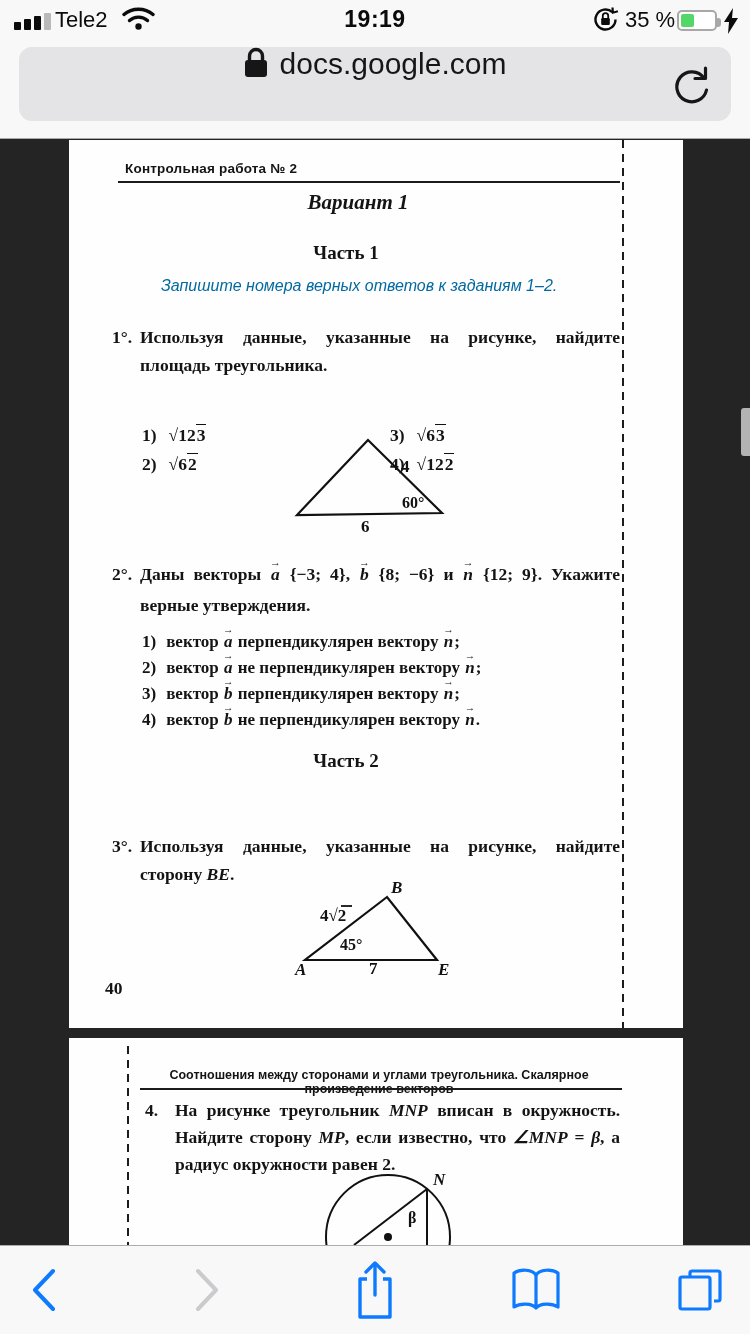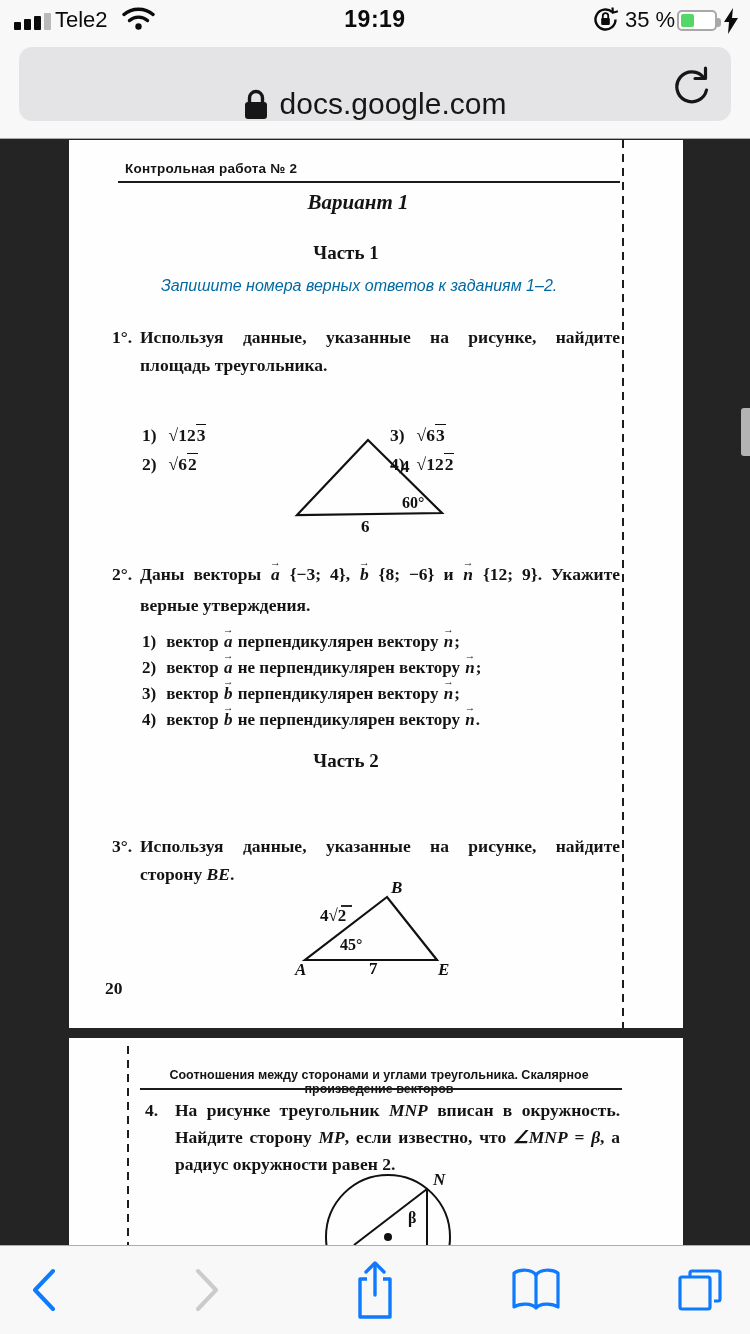--- a/index.html
+++ b/index.html
@@ -29,21 +29,21 @@
   .batt-pct { position:absolute; left:625px; top:7px; font-size:22px; color:#0b0b0b; }
   .battery { position:absolute; left:677px; top:10px; width:40px; height:21px; border:2px solid #a8a8a8; border-radius:5px; background:#fff; }
   .battery .fill { position:absolute; left:2px; top:2px; bottom:2px; width:37%; background:#53d769; border-radius:2px; }
   .battery .nub { position:absolute; right:-6px; top:6px; width:4px; height:9px; background:#a8a8a8; border-radius:0 3px 3px 0; }
   .bolt { position:absolute; left:723px; top:8px; }
 
   .url-field {
     position:absolute; left:19px; top:47px; width:712px; height:74px;
     background:#e4e4e6; border-radius:13px;
   }
-  .url-center { position:absolute; left:0; right:0; top:0; bottom:0; display:flex; align-items:flex-end; justify-content:center; gap:12px; }
+  .url-center { position:absolute; left:0; right:0; top:0; bottom:0; display:flex; align-items:flex-start; justify-content:center; gap:12px; }
   .url-text { font-size:30px; color:#161616; }
   .refresh-btn { position:absolute; right:20px; top:17px; width:40px; height:40px; }
 
   
   .content { position:absolute; top:140px; left:0; width:750px; height:1105px; }
   .page { position:absolute; left:69px; width:614px; background:#fefefe; color:#141414; }
   .page1 { top:0; height:888px; }
   .page2 { top:898px; height:207px; }
   .vdash { position:absolute; width:2px; background:repeating-linear-gradient(180deg,#1c1c1c 0 8px, transparent 8px 14px); }
   .p1dash { left:553px; top:0; bottom:0; }
@@ -199,21 +199,21 @@
         <polygon points="93,17 11,80 143,80" fill="none" stroke="#111" stroke-width="2.2"></polygon>
         <text class="it" x="97" y="13" font-size="17">B</text>
         <text class="it" x="1" y="95" font-size="17">A</text>
         <text class="it" x="144" y="95" font-size="17">E</text>
         <text x="26" y="41" font-size="17">4√2</text>
         <line x1="47" y1="26" x2="58" y2="26" stroke="#111" stroke-width="1.8"></line>
         <text x="46" y="70" font-size="16">45°</text>
         <text x="75" y="94" font-size="17">7</text>
       </svg>
 
-      <div class="abs pgnum" style="left:36px; top:838px;">20</div>
+      <div class="abs pgnum" style="left:36px; top:838px;">40</div>
     </div>
 
     <div class="page page2">
       <div class="vdash p2dash"></div>
 
       <div class="abs p2head" style="left:75px; top:30px; width:470px;">Соотношения между сторонами и углами треугольника. Скалярное произведение векторов</div>
       <div class="abs rule" style="left:71px; top:50px; width:482px;"></div>
 
       <div class="abs qnum" style="left:76px; top:62px;">4.</div>
       <div class="abs qline just" style="left:106px; top:62px; width:445px;">

